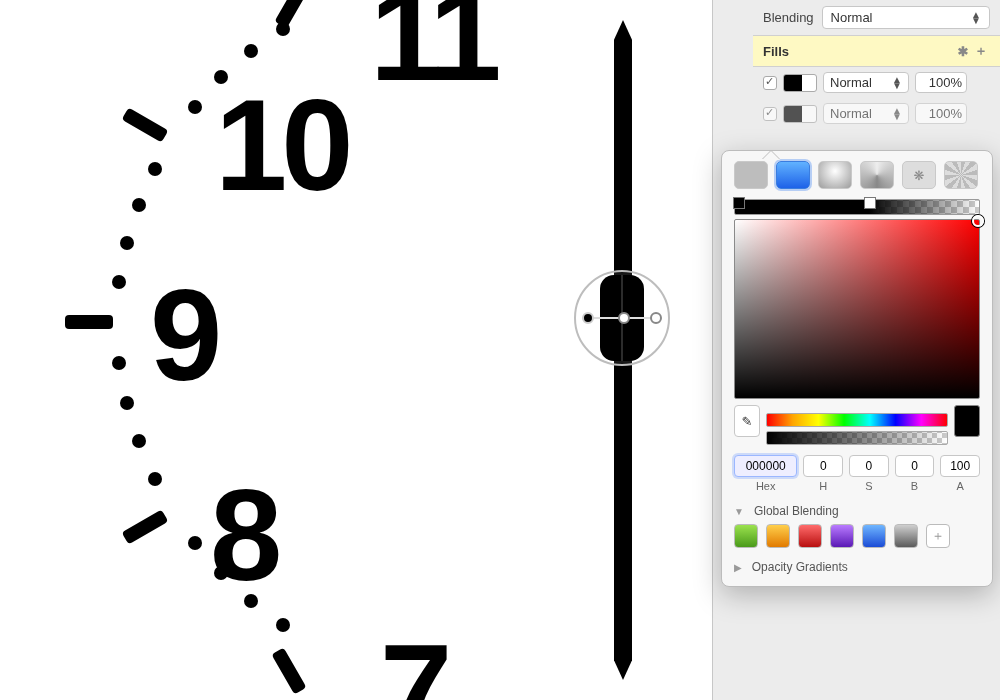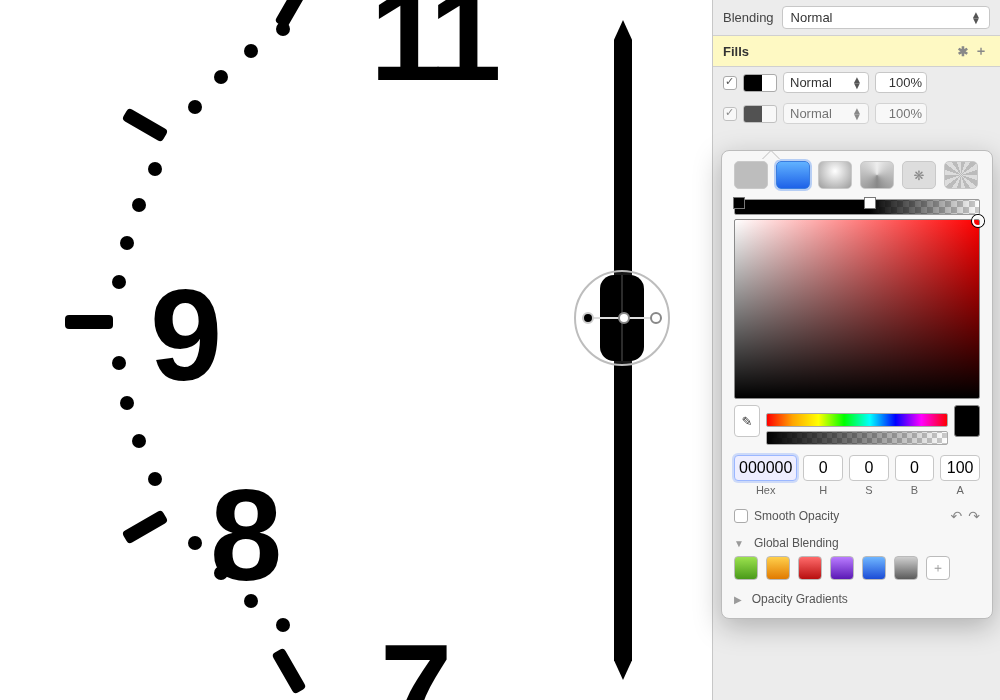--- a/index.html
+++ b/index.html
@@ -73,20 +73,21 @@
   }
 
   
   .inspector {
     width: 288px; height: 700px;
     background:#ececec;
     border-left:1px solid #c7c7c7;
     font-size: 13px;
     color:#333;
     position:relative;
+    padding-left:40px;
   }
   .row { display:flex; align-items:center; padding:6px 10px; gap:8px; }
   .label { color:#444; }
   .select {
     flex:1; background:#fff; border:1px solid #c7c7c7; border-radius:4px;
     padding:3px 8px; display:flex; justify-content:space-between; align-items:center;
   }
   .chev { font-size:10px; color:#555; line-height: .6; }
   .section-head {
     background:#fef9c3;
@@ -151,21 +152,21 @@
     background:
       linear-gradient(90deg,#000,rgba(0,0,0,0)),
       repeating-conic-gradient(#ccc 0 25%, #fff 0 50%) 0/10px 10px;
     border:1px solid #aaa; border-radius:2px;}
   .picker-row{ display:flex; gap:6px; align-items:flex-start; margin-top:6px;}
   .eyedrop{ width:26px; height:32px; border:1px solid #c7c7c7; border-radius:4px; background:#fff; display:flex; align-items:center; justify-content:center;}
   .bars{ flex:1;}
   .bigswatch{ width:26px; height:32px; border:1px solid #888; border-radius:3px; background:#000;}
   .inputs{ display:flex; gap:6px; margin-top:10px;}
   .field{ flex:1; text-align:center;}
-  .field input{ width:100%; border:1px solid #c7c7c7; border-radius:4px; padding:3px 2px; text-align:center; font-size:16px; background:#fff;}
+  .field input{ width:100%; border:1px solid #c7c7c7; border-radius:4px; padding:3px 2px; text-align:center; font-size:12px; background:#fff;}
   .field.hex{ flex:1.6;}
   .field.hex input{ background:#eef; border-color:#9bb7ff; box-shadow:0 0 0 2px rgba(80,130,255,.25);}
   .field .lab{ font-size:11px; color:#666; margin-top:3px;}
   .opt-row{ display:flex; align-items:center; gap:6px; margin-top:12px; font-size:12px; color:#555;}
   .opt-row .sp{flex:1;}
   .disc{ color:#9a9a9a; font-size:10px; margin-right:4px;}
   .presets{ display:flex; gap:8px; margin-top:6px;}
   .preset{ width:24px; height:24px; border:1px solid #bbb; border-radius:4px;}
   .arrow{ color:#888; font-size:14px;}
 </style>
@@ -192,20 +193,21 @@
   <div class="dot" style="left:112px; top:356px;"></div>
   <div class="dot" style="left:120px; top:396px;"></div>
   <div class="dot" style="left:132px; top:434px;"></div>
   <div class="dot" style="left:148px; top:472px;"></div>
   <div class="dot" style="left:188px; top:536px;"></div>
   <div class="dot" style="left:214px; top:566px;"></div>
   <div class="dot" style="left:244px; top:594px;"></div>
   <div class="dot" style="left:276px; top:618px;"></div>
 
   <div class="numeral" style="left:370px; top:-40px;">11</div>
+  <div class="numeral" style="left:215px; top:70px;">10</div>
   <div class="numeral" style="left:150px; top:260px;">9</div>
   <div class="numeral" style="left:210px; top:460px;">8</div>
   <div class="numeral" style="left:380px; top:615px;">7</div>
 
   <div class="hand"></div>
 
   <div class="hub">
     <div class="barrel"></div>
     <div class="grad-line"></div>
     <div class="grad-stop" style="left:6px;  background:#000; border:2px solid #ccc;"></div>
@@ -301,27 +303,20 @@
       <div class="field">
         <input value="0" style="">
         <div class="lab">B</div>
       </div>
       <div class="field">
         <input value="100" style="">
         <div class="lab">A</div>
       </div>
     </div>
 
-    <div class="opt-row">
-      <div class="chk"></div>
-      <span>Smooth Opacity</span>
-      <span class="sp"></span>
-      <span class="arrow">↶</span>
-      <span class="arrow">↷</span>
-    </div>
 
     <div class="opt-row">
       <span class="disc">▼</span>
       <span>Global Blending</span>
     </div>
     <div class="presets">
       <div class="preset" style="background:linear-gradient(#9be24e,#4a9a1a);"></div>
       <div class="preset" style="background:linear-gradient(#ffcf4b,#e17a00);"></div>
       <div class="preset" style="background:linear-gradient(#ff6b6b,#b80f0f);"></div>
       <div class="preset" style="background:linear-gradient(#b97bff,#5a18b5);"></div>

